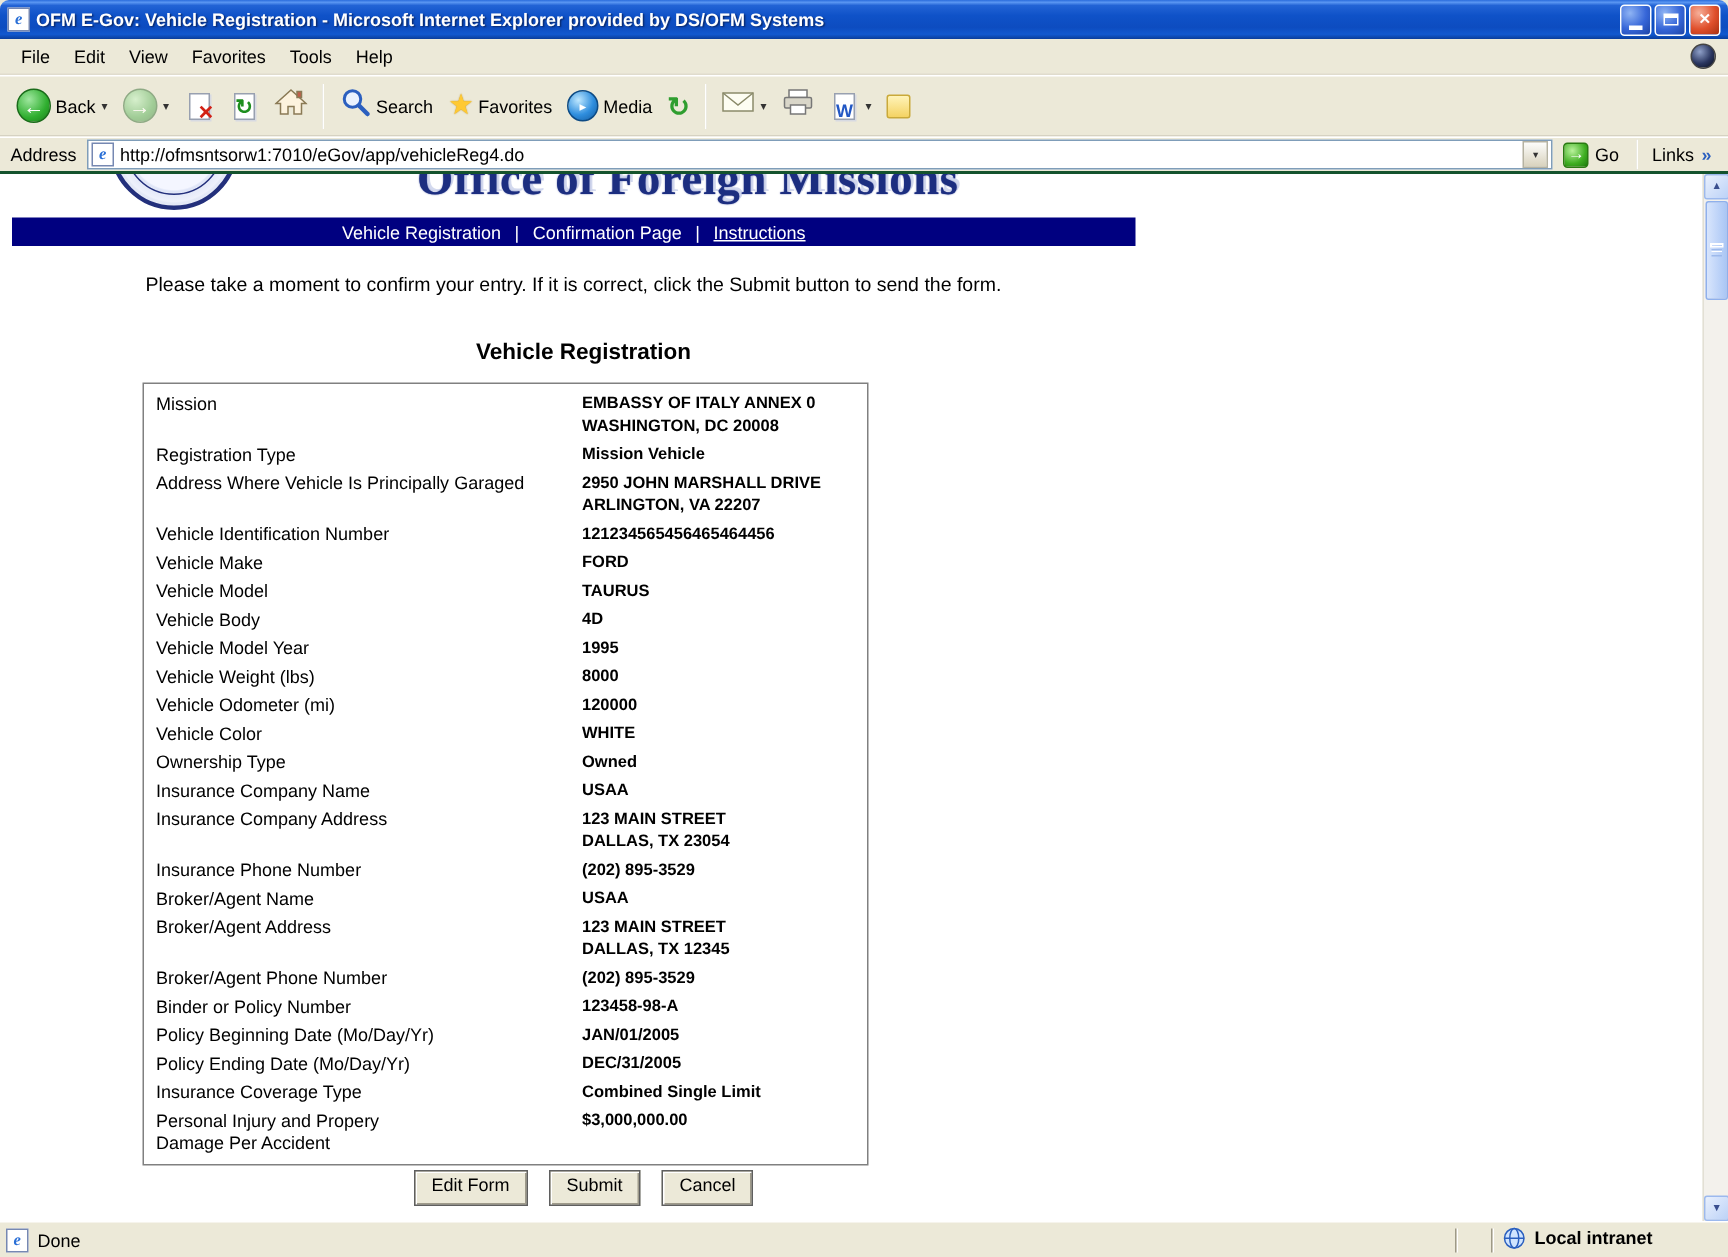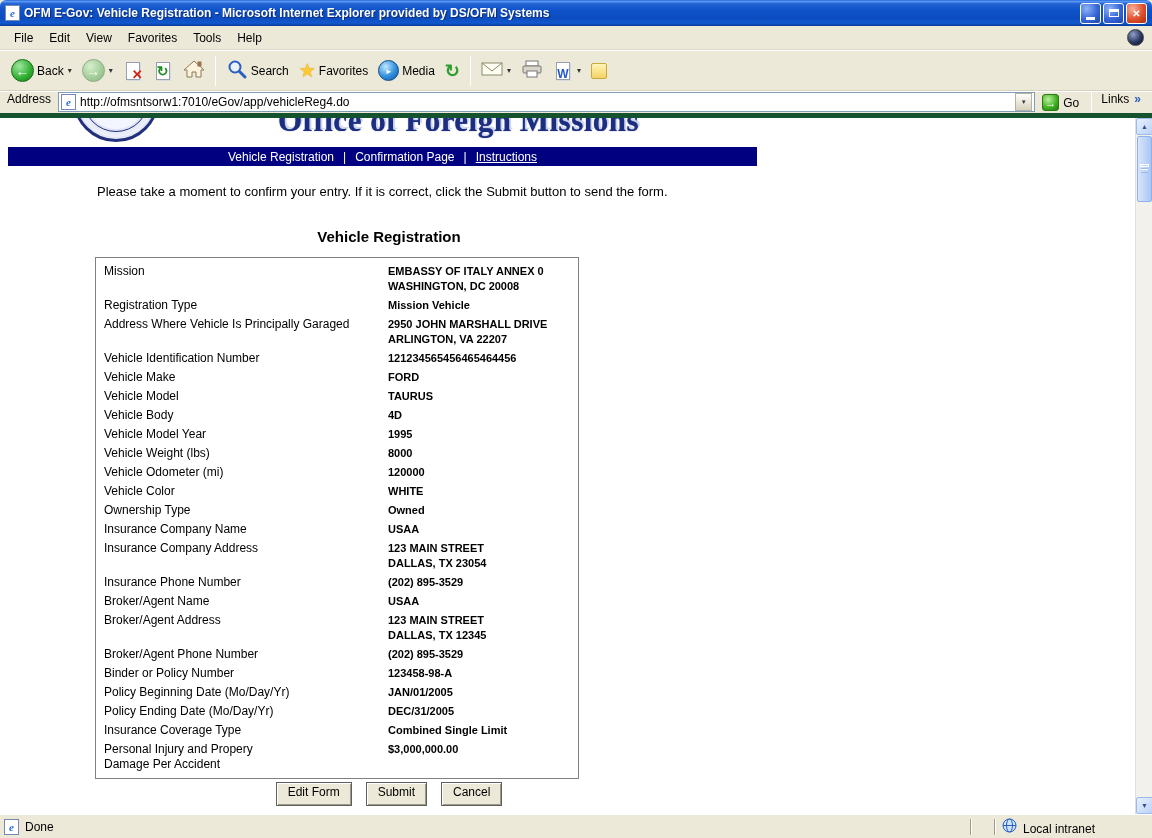--- a/index.html
+++ b/index.html
@@ -42,21 +42,21 @@
   .ov-red{color:#d22215;font-size:13px;right:0;bottom:1px;}
   .ov-green{color:#1e8e1e;font-size:14px;}
   .ov-blue{color:#2257c4;font-size:12px;bottom:2px;}
   .star{color:#ffc933;font-size:19px;line-height:1;text-shadow:0 0 1px #b8860b;}
   .media-orb{width:21px;height:21px;border-radius:50%;border:1px solid #0c4a84;display:inline-flex;align-items:center;justify-content:center;color:#fff;font-size:9px;
     background:radial-gradient(circle at 35% 30%,#bfe8ff,#2f8ede 55%,#135a9e);}
   .hist{color:#2f9e2f;font-size:18px;font-weight:bold;line-height:1;}
   .note{width:16px;height:16px;background:linear-gradient(180deg,#fff3b8,#f4d363);border:1px solid #c9a93a;border-radius:2px;}
 
   
-  .addressbar{flex:0 0 25px;display:flex;align-items:flex-start;padding:0 4px;background:#ece9d8;border-top:1px solid #fff;border-bottom:5px solid #14532d;}
+  .addressbar{flex:0 0 25px;display:flex;align-items:center;padding:0 4px;background:#ece9d8;border-top:1px solid #fff;border-bottom:2px solid #14532d;}
   .addr-label{font-size:12px;color:#000;margin:0 7px 0 3px;}
   .addr-input{flex:1;height:20px;background:#fff;border:1px solid #7f9db9;display:flex;align-items:center;gap:4px;padding:0 2px;font-size:12px;overflow:hidden;}
   .addr-url{white-space:nowrap;}
   .addr-drop{width:17px;height:18px;margin-left:auto;background:linear-gradient(180deg,#fdfdfb,#d8d2bd);border:1px solid #b5b2a1;display:flex;align-items:center;justify-content:center;font-size:7px;color:#333;}
   .go-btn{display:flex;align-items:center;gap:4px;padding:2px 7px;font-size:12px;}
   .go-ico{width:17px;height:17px;border-radius:3px;border:1px solid #2a7a12;display:flex;align-items:center;justify-content:center;color:#fff;font-size:11px;font-weight:bold;
     background:radial-gradient(circle at 35% 30%,#b9f29b,#3fae22 60%,#1d7a0c);}
   .links{display:flex;align-items:center;gap:5px;font-size:12px;padding:0 7px 0 4px;}
   .chev{color:#2a5fbf;font-weight:bold;}
 
@@ -90,21 +90,21 @@
   .sb-down{bottom:0;}
   .sb-thumb{position:absolute;left:1px;top:18px;width:15px;height:66px;border-radius:2px;border:1px solid #8fb0ec;
     background:linear-gradient(90deg,#d8e5fc,#aac6f5);}
   .sb-thumb::after{content:"";position:absolute;left:3px;right:3px;top:28px;height:1px;box-shadow:0 0 0 1px #fff,0 3px 0 0 #9db9eb,0 4px 0 0 #fff,0 7px 0 0 #9db9eb;}
 
   
   .statusbar{flex:0 0 24px;display:flex;align-items:center;padding:0 4px;background:#ece9d8;border-top:1px solid #fff;font-size:12px;color:#000;}
   .sb-left{display:flex;align-items:center;gap:6px;flex:1;}
   .groove{width:2px;height:16px;border-left:1px solid #9e9a87;border-right:1px solid #fff;margin:0 2px;}
   .sb-pane{width:18px;height:16px;}
-  .sb-right{display:flex;align-items:flex-end;gap:6px;width:150px;padding-left:4px;}
+  .sb-right{display:flex;align-items:flex-start;gap:6px;width:150px;padding-left:4px;font-weight:bold;}
 </style>
 </head>
 <body>
 
 <div class="window">
 
   <div class="titlebar">
     <span class="page-ico">e</span>
     <span class="title-text">OFM E-Gov: Vehicle Registration - Microsoft Internet Explorer provided by DS/OFM Systems</span>
     <span class="winbtns">

